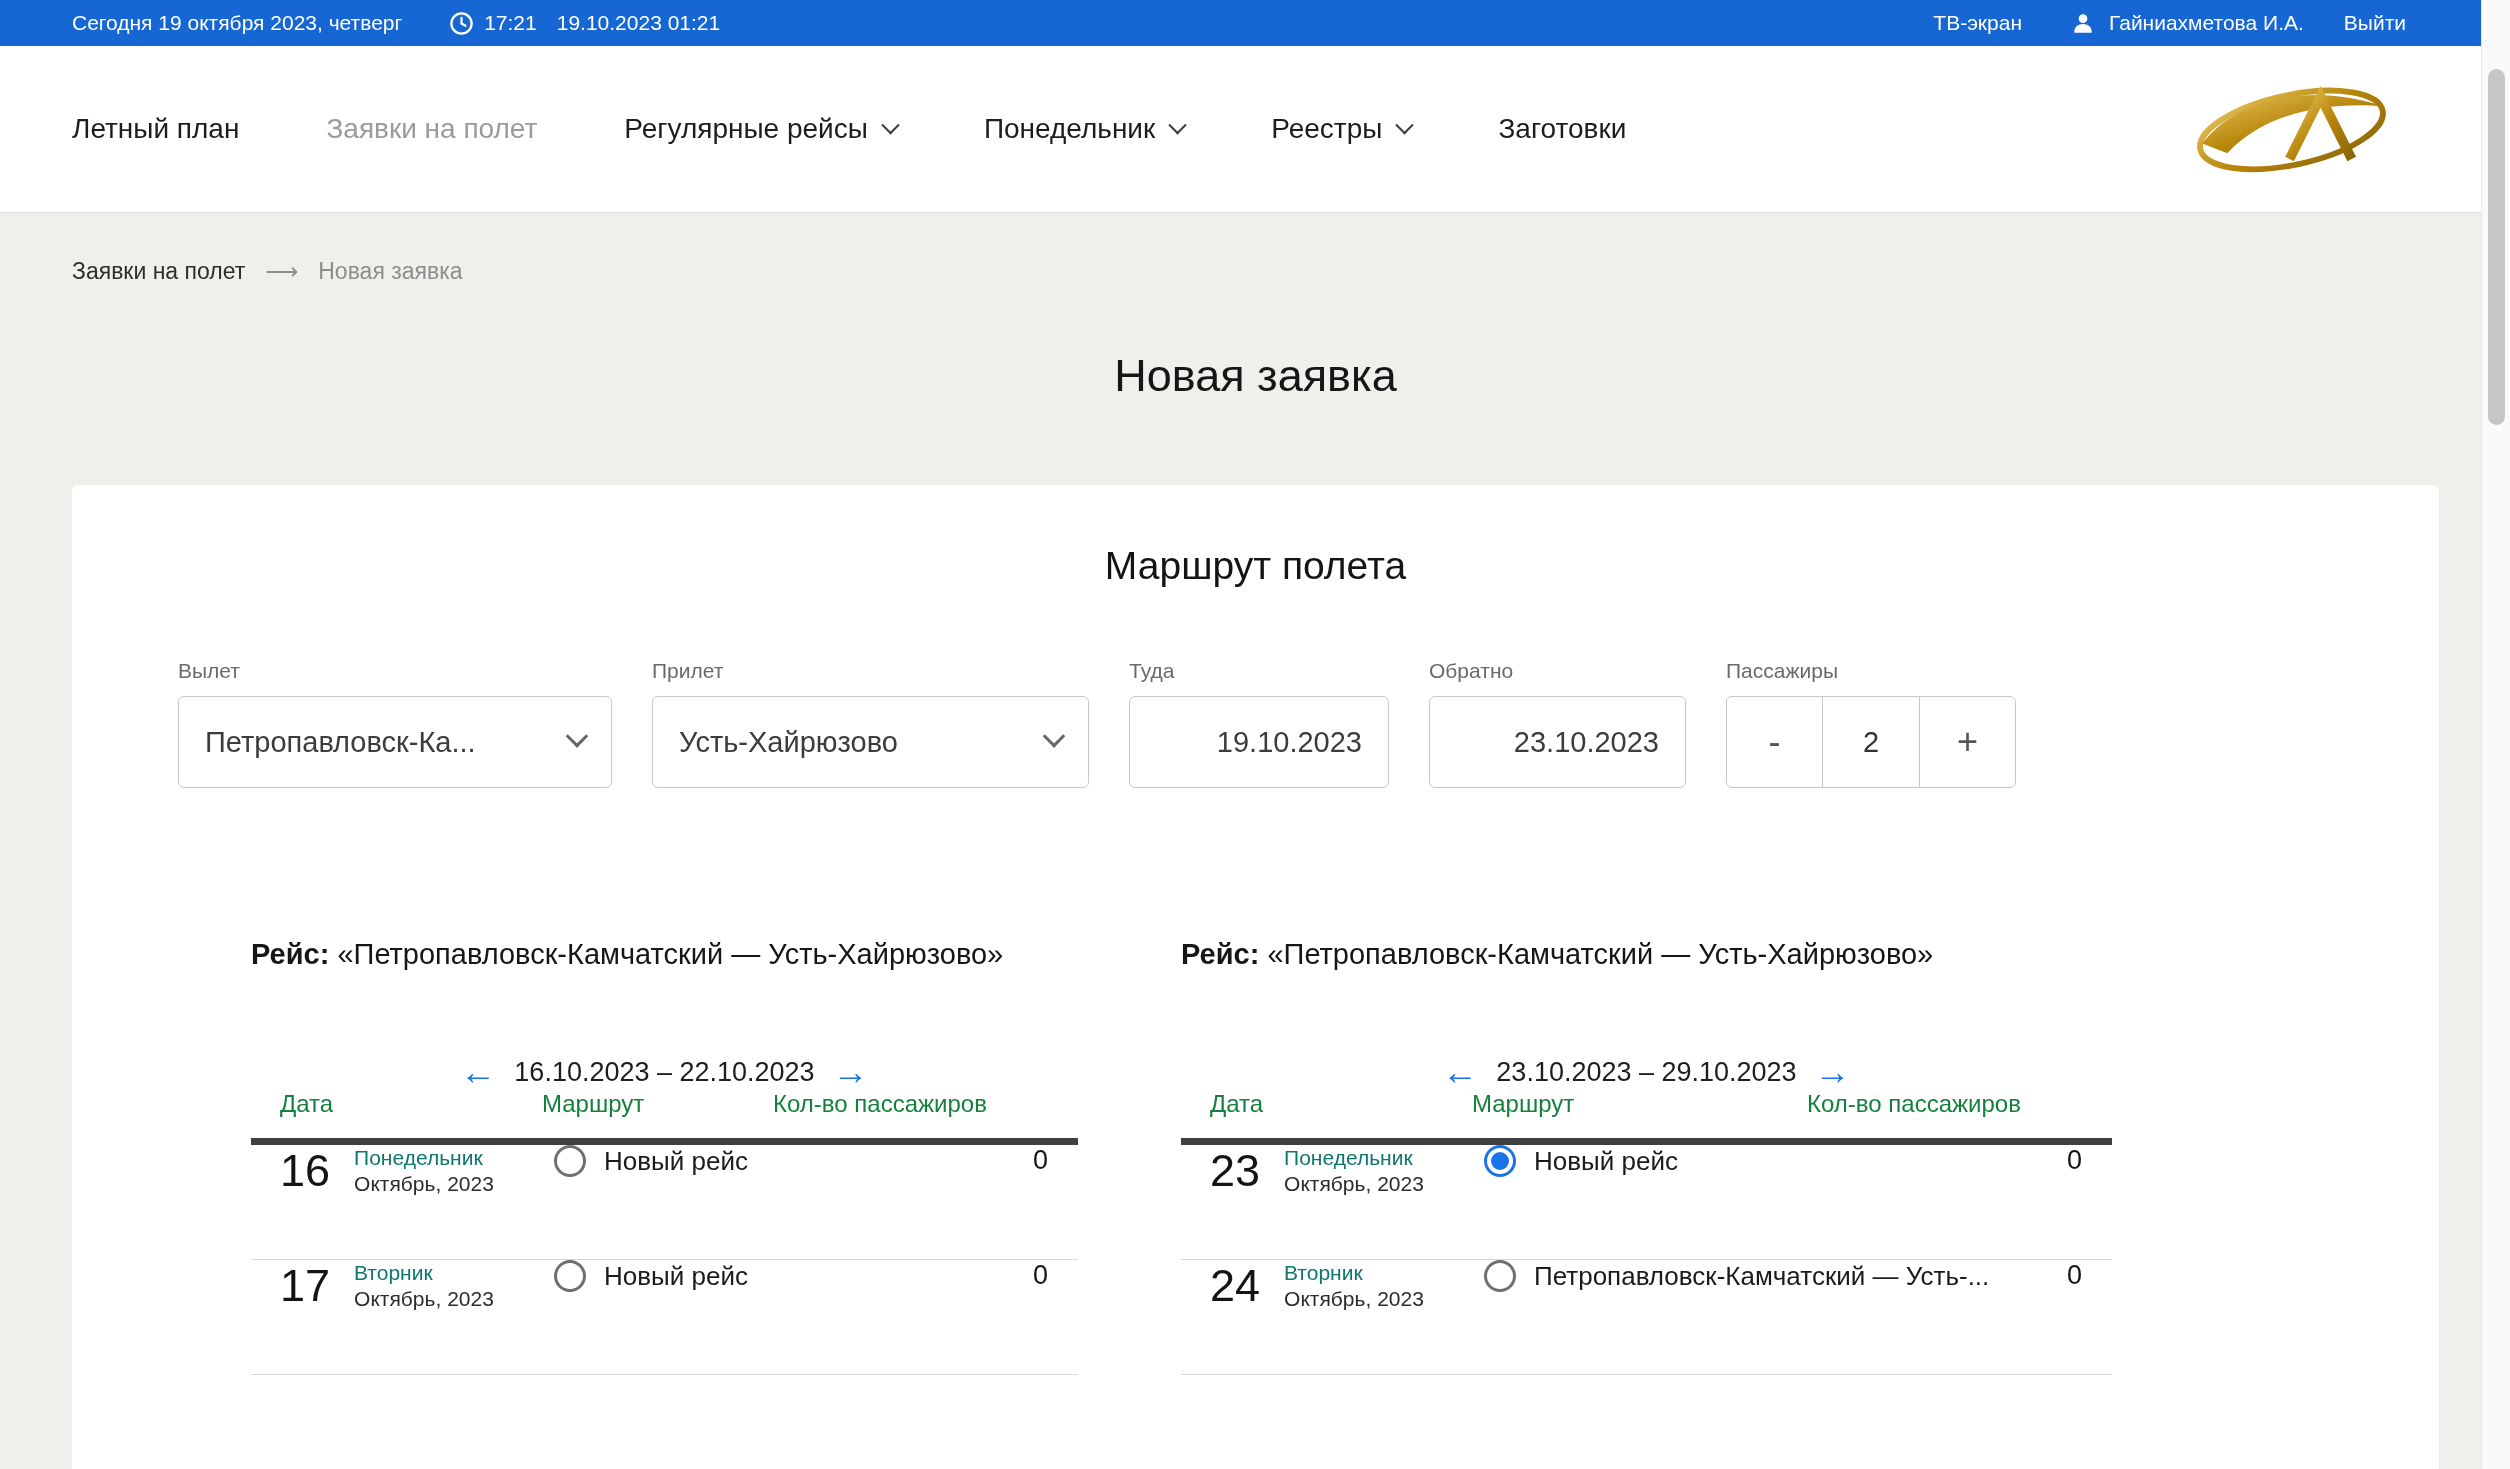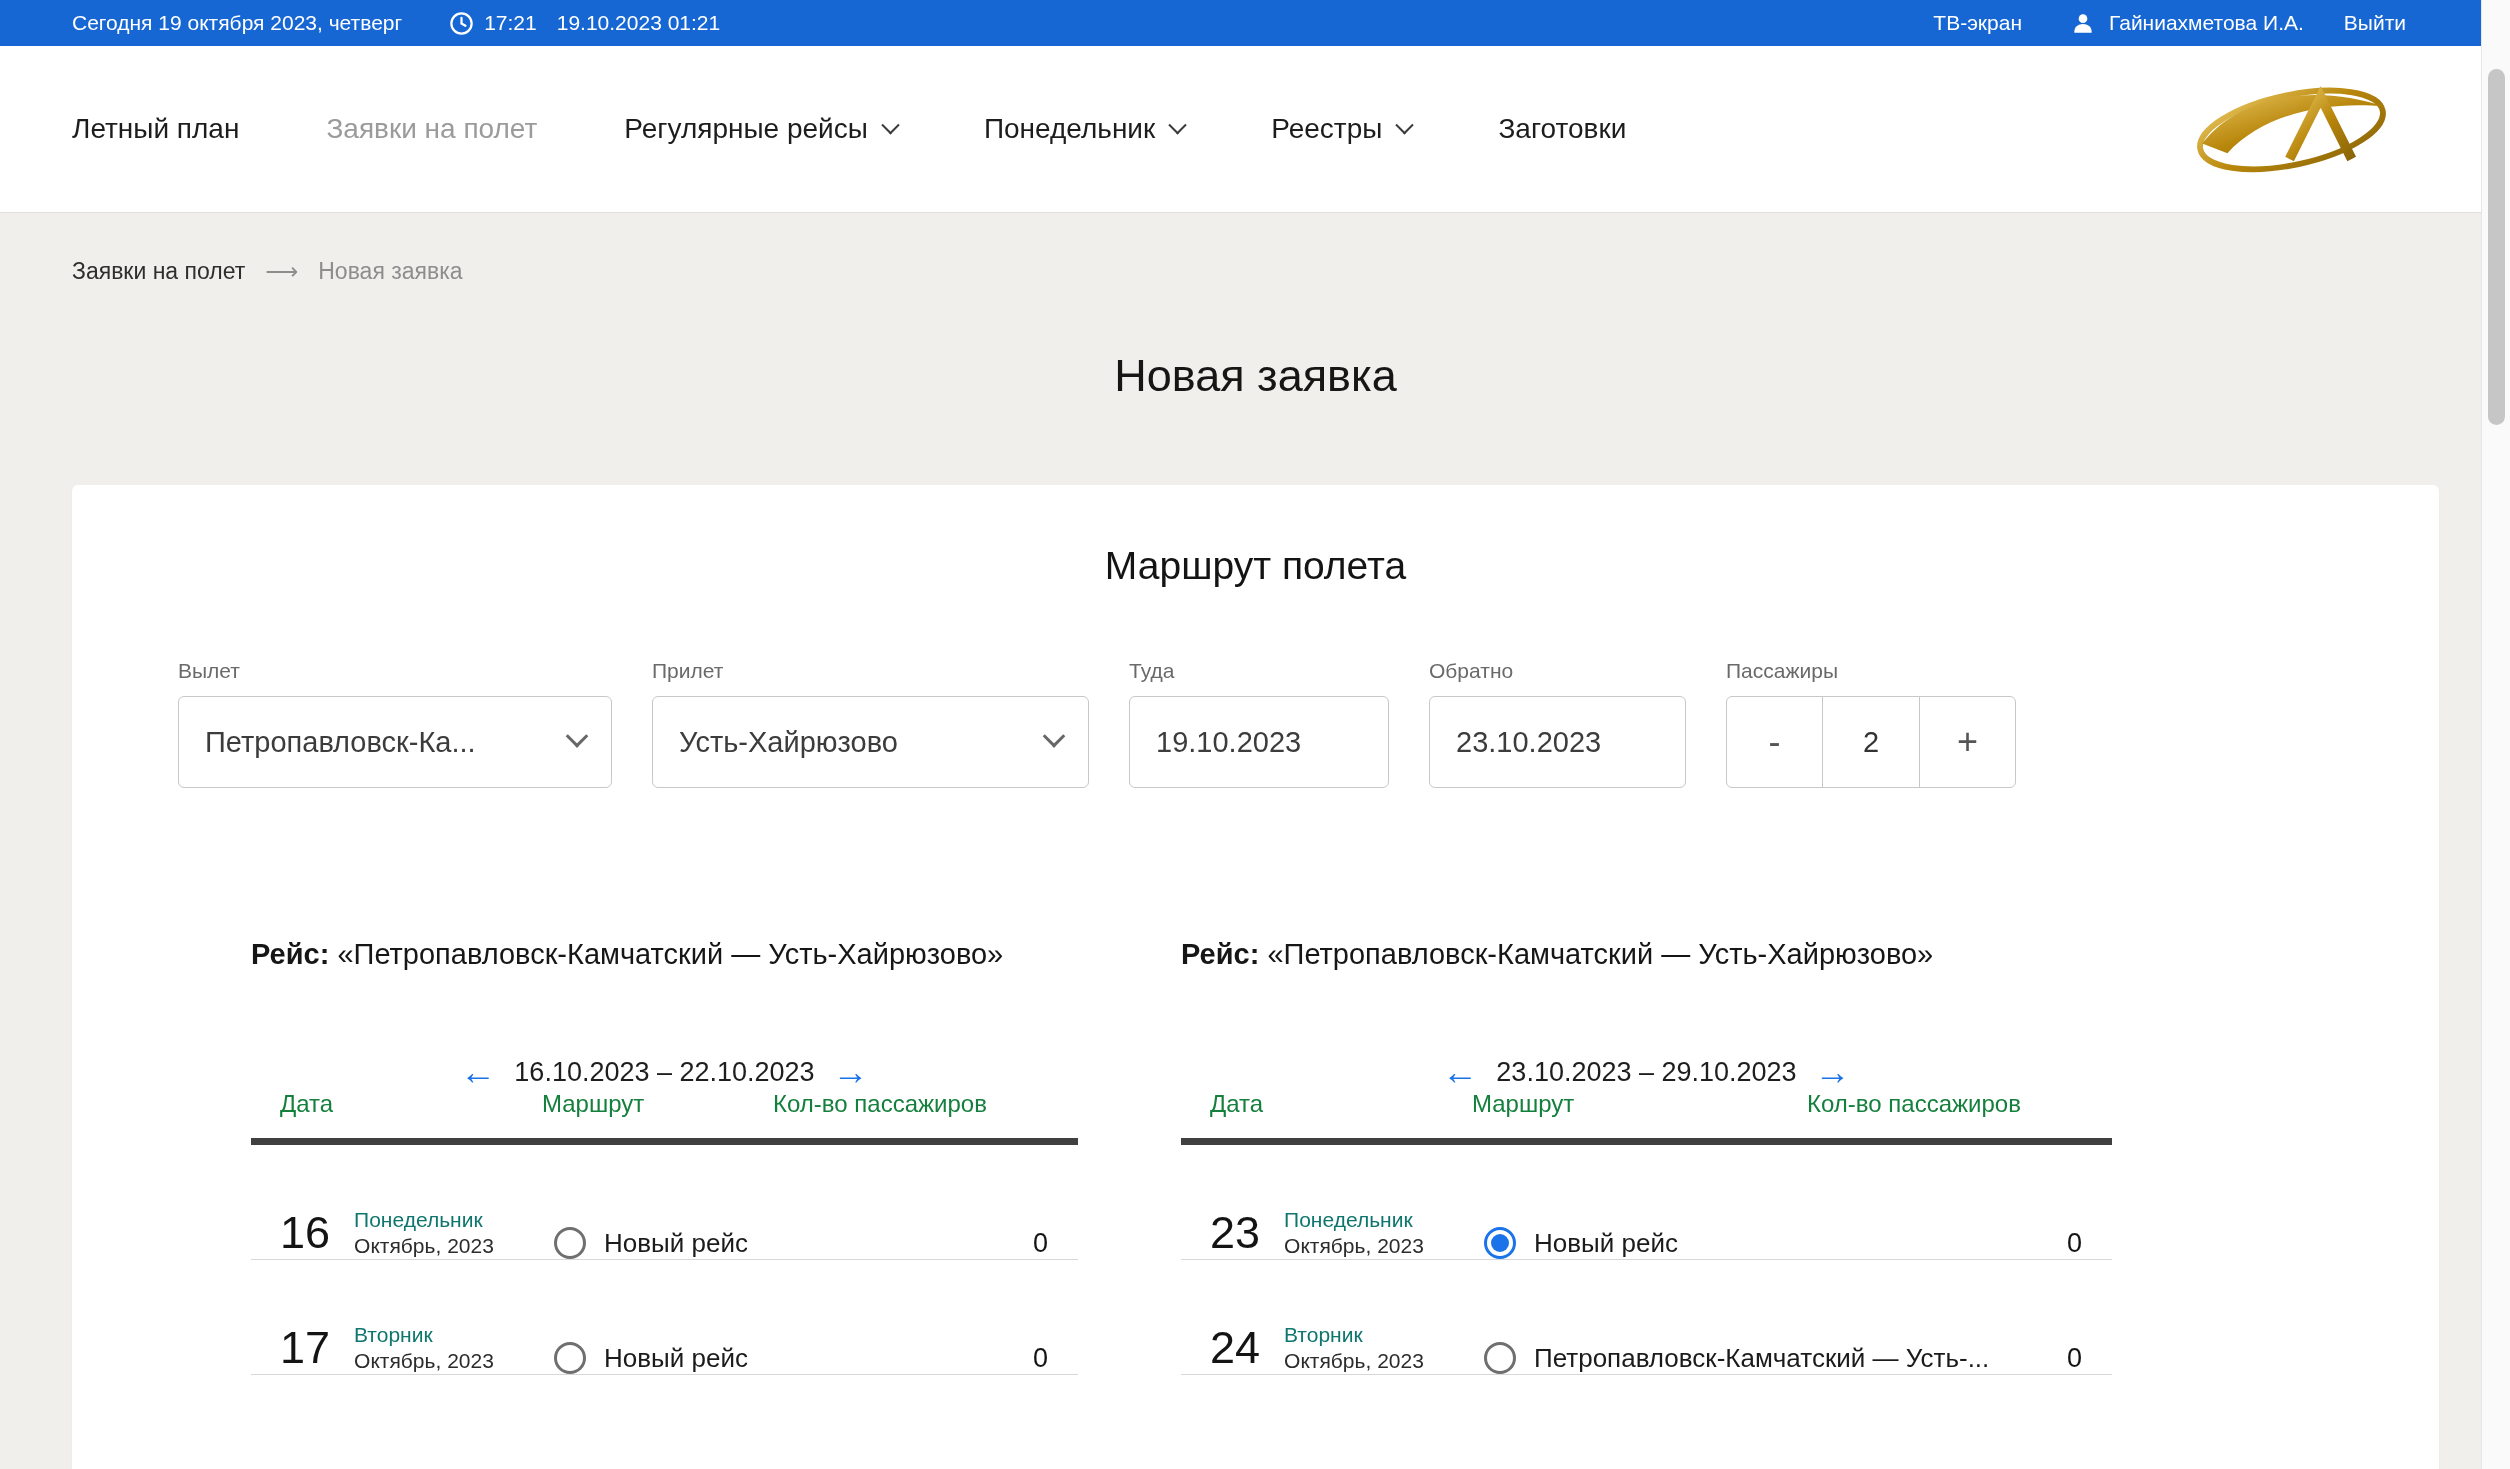--- a/index.html
+++ b/index.html
@@ -49,21 +49,21 @@
   .card { margin:83px 72px 0; background:#fff; border-radius:6px;
     box-shadow:0 1px 2px rgba(0,0,0,0.05); padding:59px 0 79px; min-height:1089px; }
   .card-title { text-align:center; font-size:39px; font-weight:400; color:#141414; }
 
   
   .form-row { display:flex; align-items:flex-start; gap:40px; padding-left:106px; margin-top:71px; }
   .field { display:flex; flex-direction:column; }
   .field-label { font-size:21px; color:#6a6a6a; margin-bottom:13px; }
   .select, .text-input {
     height:92px; border:1px solid #c8c8c8; border-radius:6px; background:#fff;
-    font-size:29px; color:#3c3c3c; }
+    font-size:29px; color:#3c3c3c;text-align:right; }
   .select { display:flex; align-items:center; justify-content:space-between;
     padding:0 26px; cursor:pointer; }
   .select-value { white-space:nowrap; overflow:hidden; }
   .chev-lg { width:16px; height:16px; border-right:3px solid #676767; border-bottom:3px solid #676767;
     transform:rotate(45deg) translate(-4px,-4px); flex-shrink:0; margin-left:18px; }
   .text-input { width:100%; padding:0 26px; outline:none;
     font-family:"Liberation Sans","DejaVu Sans",sans-serif; }
   .stepper { display:flex; }
   .step-btn { width:97px; height:92px; background:#fff; border:1px solid #c8c8c8;
     font-size:36px; color:#555; display:flex; align-items:center; justify-content:center;
@@ -81,21 +81,21 @@
   .week-nav { display:flex; align-items:center; justify-content:center; gap:18px; margin-top:83px; }
   .week-arrow { color:#1a73e8; font-size:36px; line-height:1; cursor:pointer; }
   .week-range { font-size:27px; color:#1e1e1e; }
 
   .tbl-head { display:flex; align-items:flex-end; padding:0 0 20px 29px;
     border-bottom:7px solid #404040; font-size:24px; color:#15803d; }
   .h-date { width:262px; flex-shrink:0; }
   .h-route { flex:1; }
   .h-pass { width:396px; flex-shrink:0; text-align:center; }
 
-  .tbl-row { display:flex; align-items:flex-end; height:115px;
+  .tbl-row { display:flex; align-items:flex-start; height:115px;
     border-bottom:1px solid #d8d8d8; padding-left:29px; }
   .cell-date { width:262px; flex-shrink:0; display:flex; align-items:center; gap:24px; }
   .day { font-size:45px; color:#141414; }
   .dim { width:141px; font-size:21px; line-height:1.22; color:#2c2c2c; }
   .dim b { display:block; font-weight:400; color:#0f766e; }
   .cell-route { flex:1; display:flex; align-items:center; gap:18px; padding-left:12px;
     white-space:nowrap; overflow:hidden; }
   .opt { font-size:26px; color:#1b1b1b; }
   .radio { width:32px; height:32px; border-radius:50%; border:3px solid #6f6f6f;
     background:#fff; position:relative; flex-shrink:0; cursor:pointer; }

